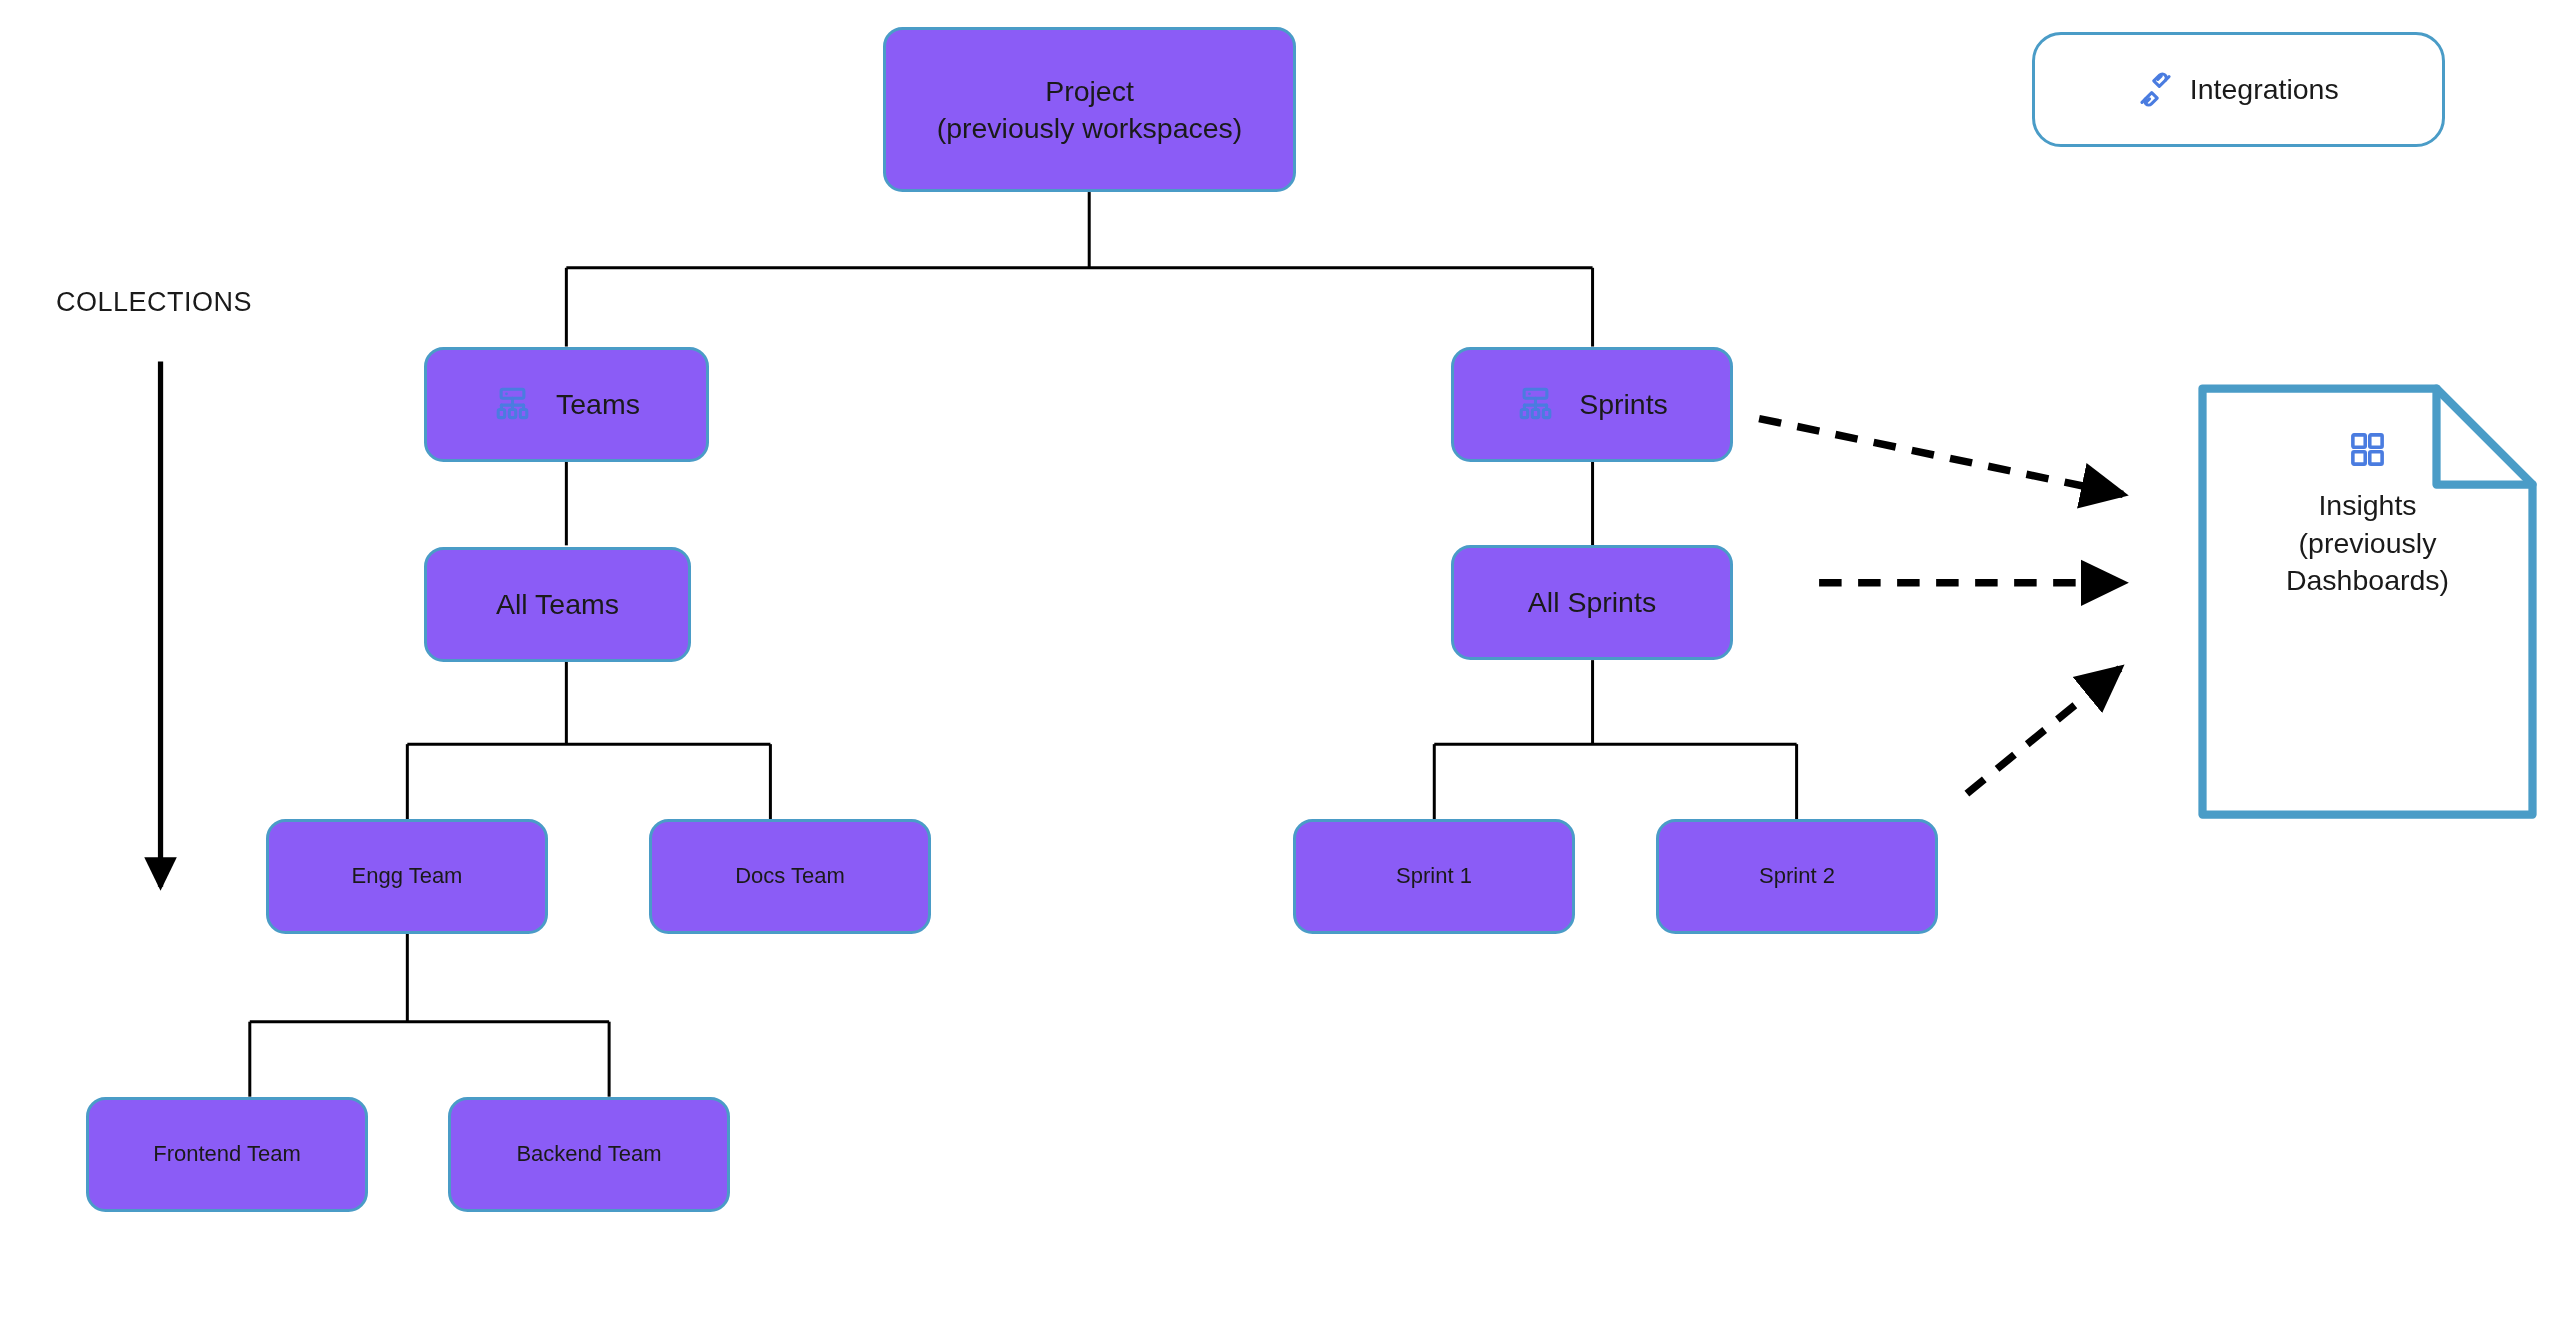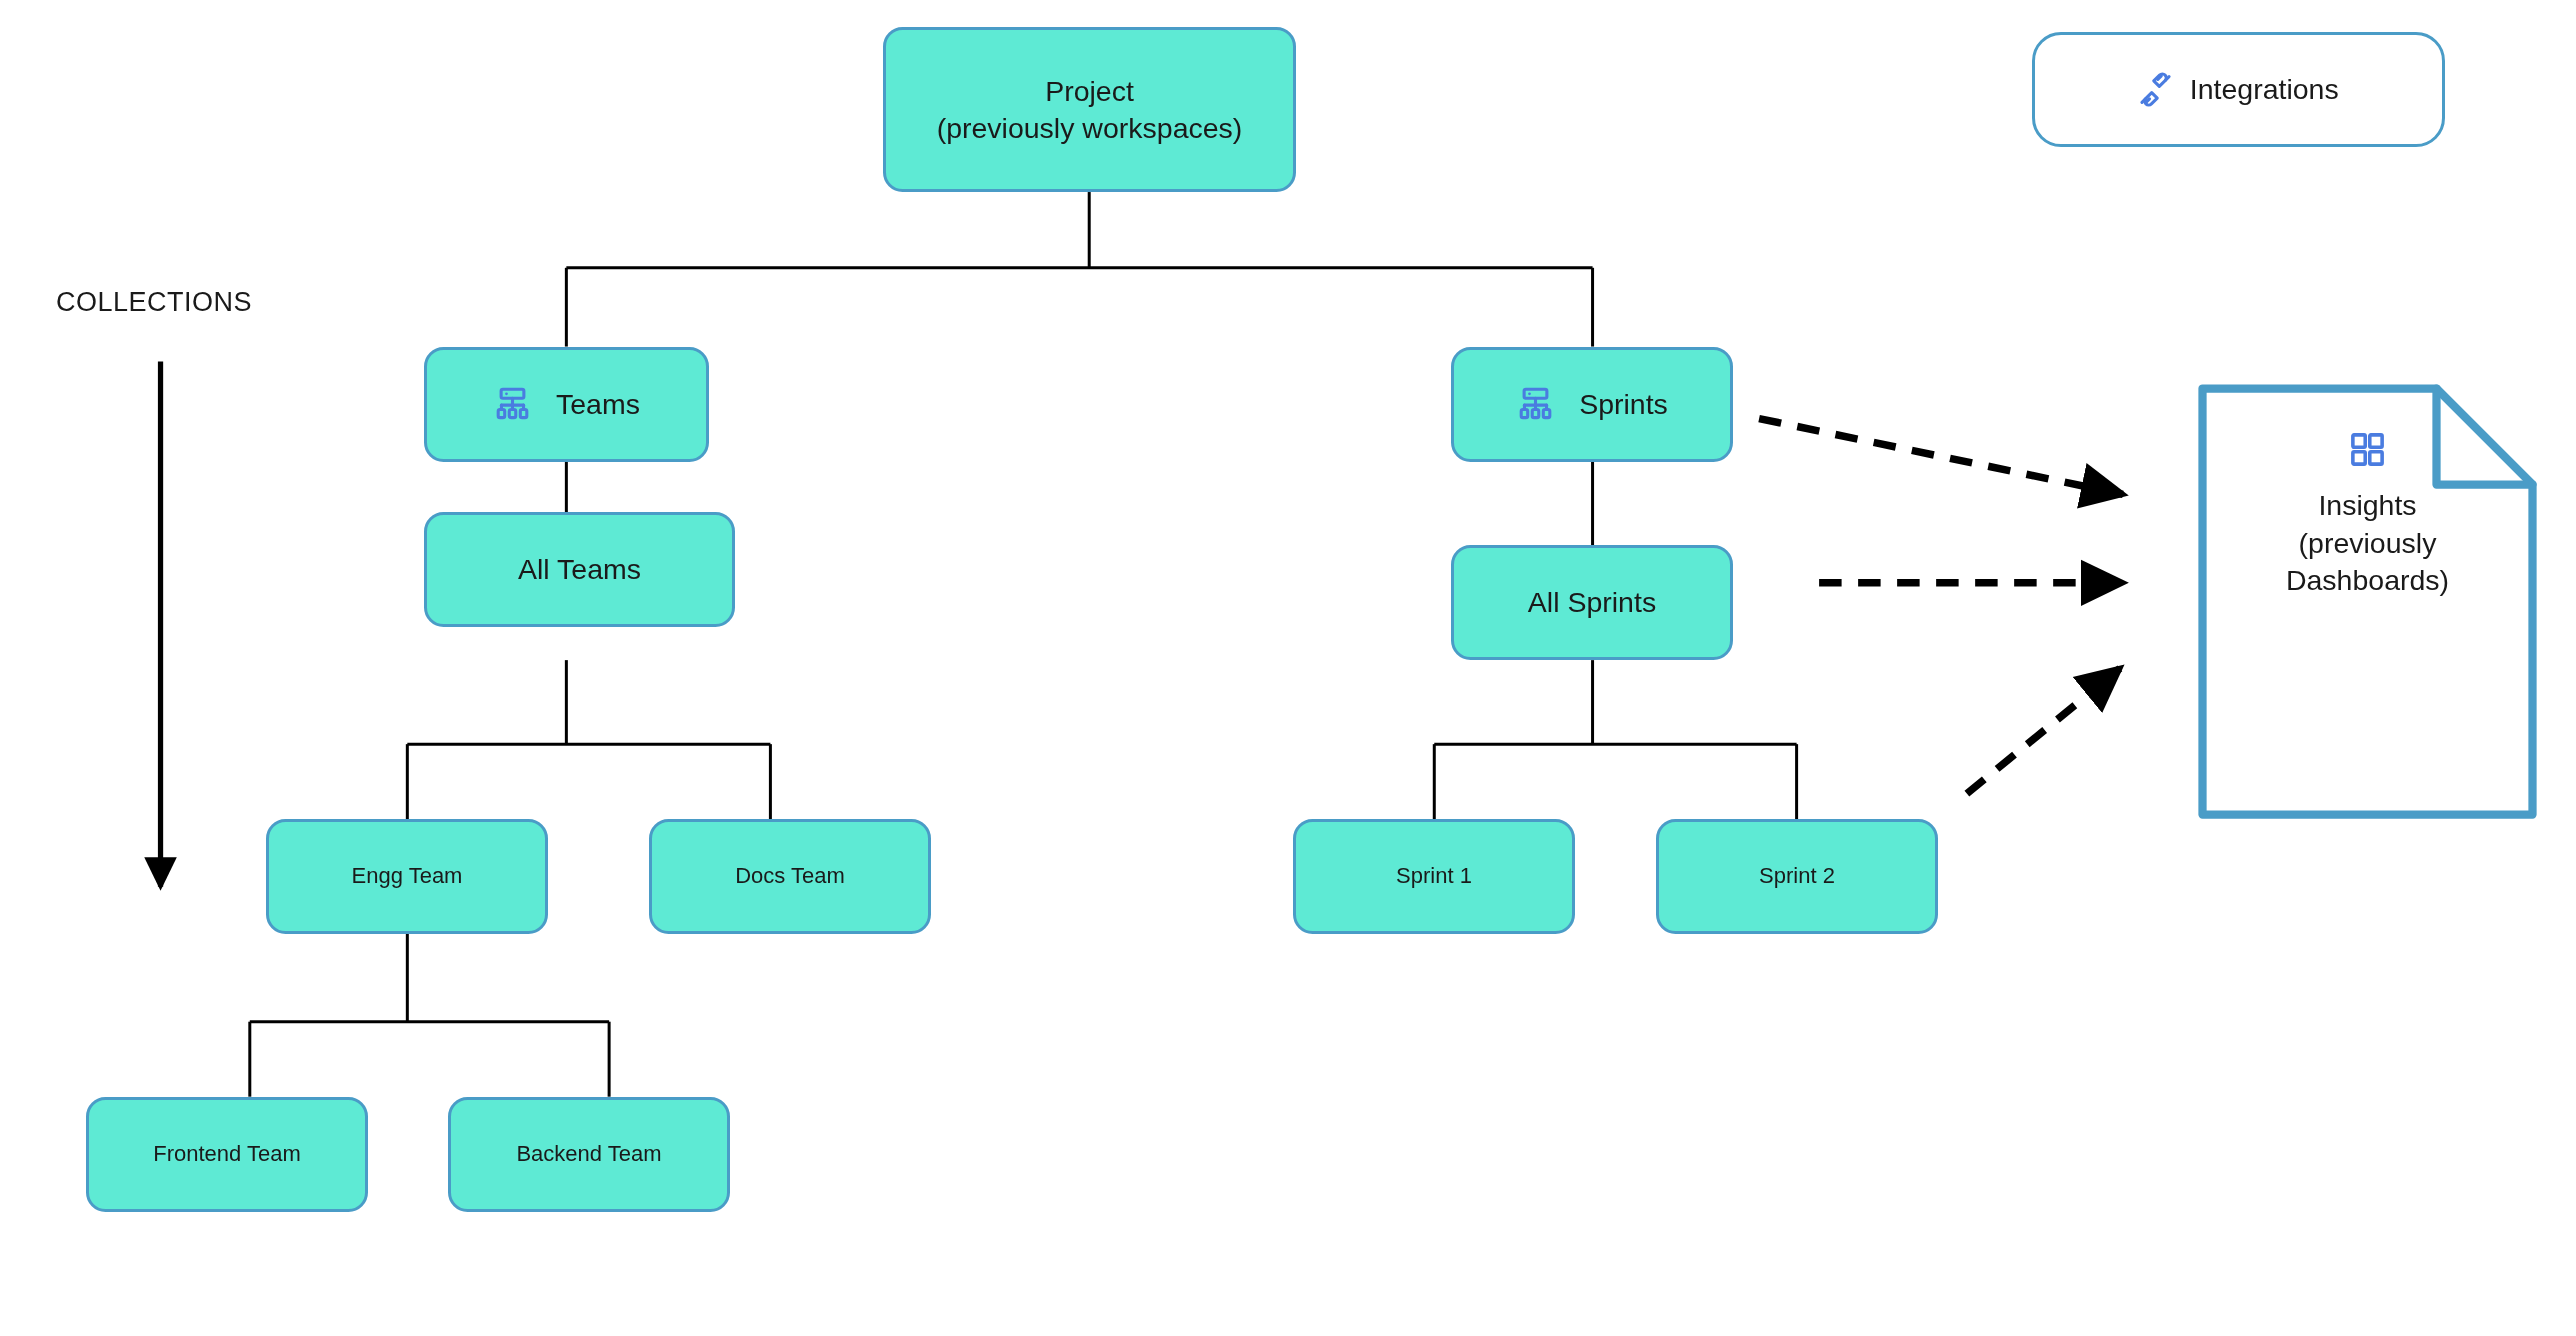--- a/index.html
+++ b/index.html
@@ -25,21 +25,21 @@
     top: 0;
     width: 2576px;
     height: 1336px;
     pointer-events: none;
   }
 
   
   .node {
     position: absolute;
     box-sizing: border-box;
-    background: #5eead4;
+    background: #8b5cf6;
     border: 3.8px solid #4a9cc7;
     border-radius: 19.5px;
     display: flex;
     align-items: center;
     justify-content: center;
     text-align: center;
     line-height: 1.28;
     color: #1a1a1a;
     z-index: 4;
   }
@@ -175,21 +175,21 @@
         <path d="M5.2 12.4 H18.8"></path>
         <path d="M5.2 12.4 V15.1 M12 12.4 V15.1 M18.8 12.4 V15.1"></path>
         <rect x="3.2" y="15.1" width="4" height="5" rx="1.1"></rect>
         <rect x="10" y="15.1" width="4" height="5" rx="1.1"></rect>
         <rect x="16.8" y="15.1" width="4" height="5" rx="1.1"></rect>
       </svg>
     </span>
     <span class="node-label">Teams</span>
   </div>
 
-  <div class="node fs-mid" style="left:424px; top:512px; width:311px; height:115px;">
+  <div class="node fs-mid" style="left:424px; top:547px; width:267px; height:115px;">
     <span class="node-label">All Teams</span>
   </div>
 
   <div class="node fs-leaf" style="left:266px; top:819px; width:282px; height:115px;">
     <span class="node-label">Engg Team</span>
   </div>
 
   <div class="node fs-leaf" style="left:649px; top:819px; width:282px; height:115px;">
     <span class="node-label">Docs Team</span>
   </div>

